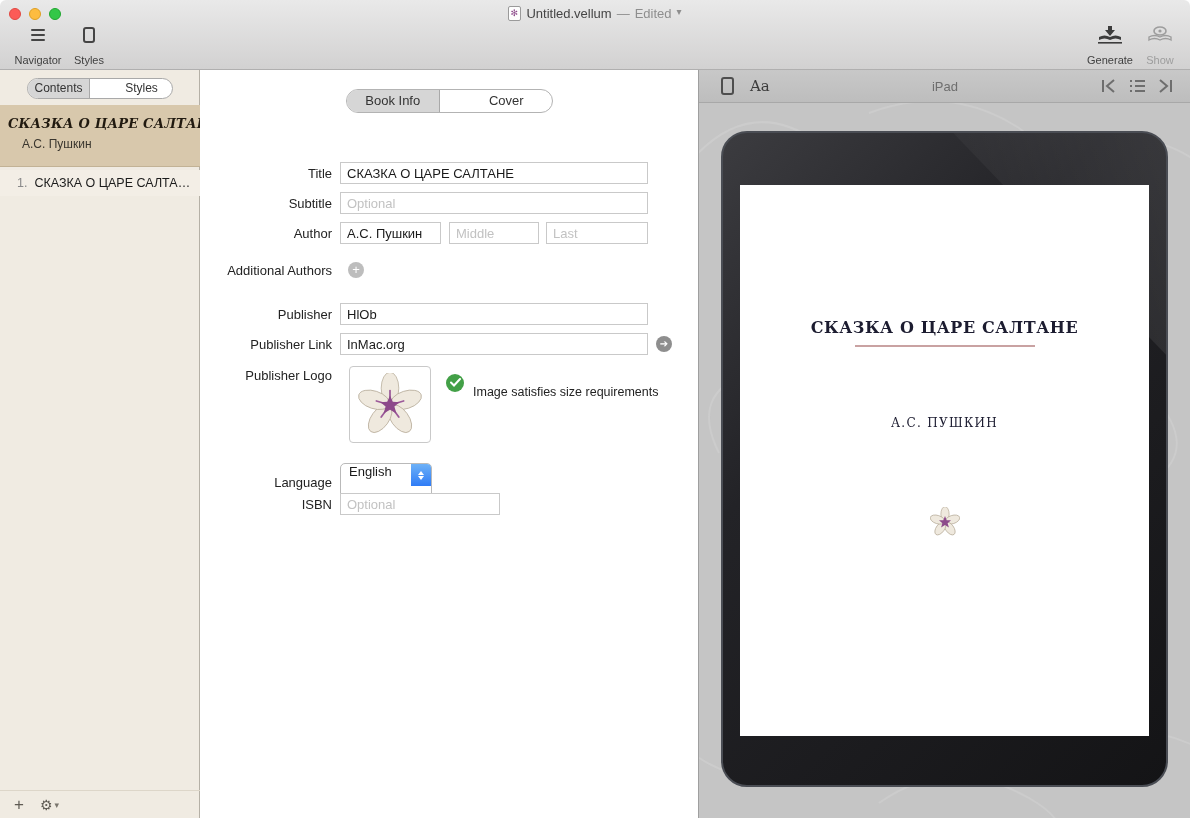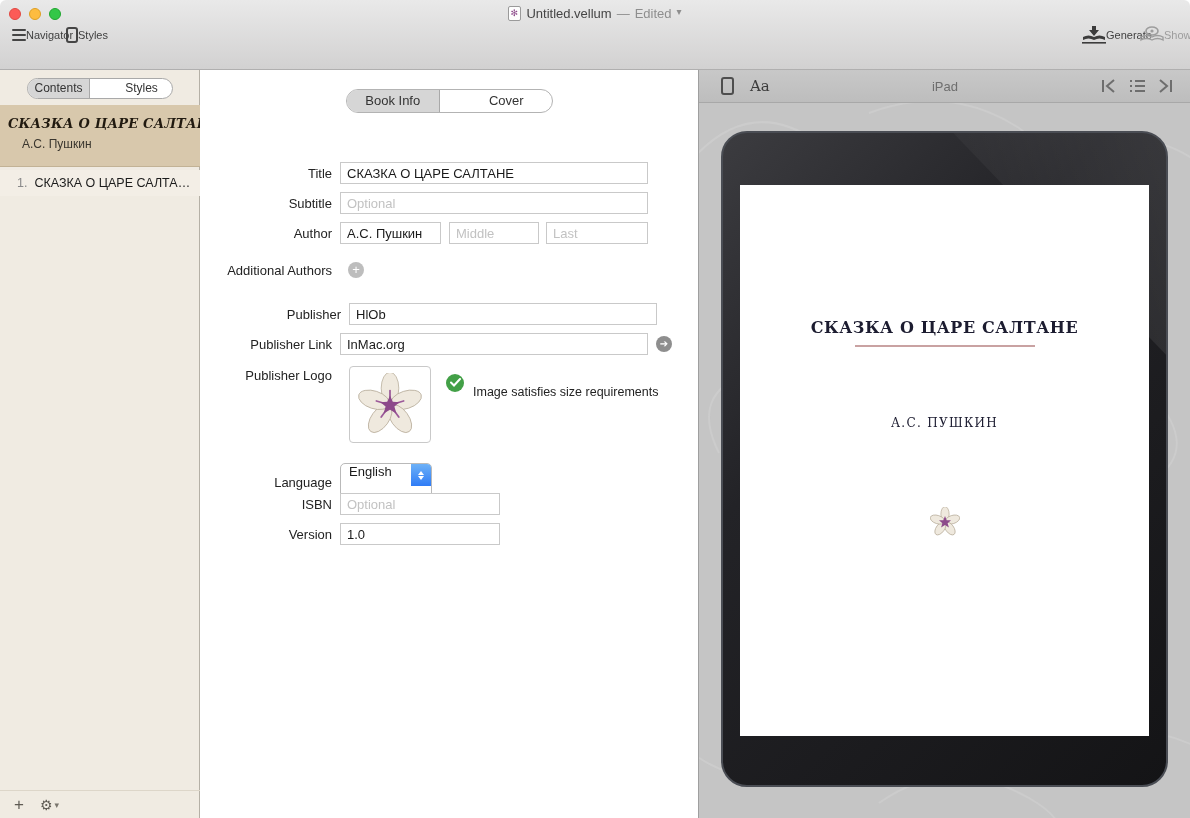--- a/index.html
+++ b/index.html
@@ -14,21 +14,21 @@
   .light.red { background:#fc5b57; border:1px solid #e14942; }
   .light.yellow { background:#fdbc40; border:1px solid #dfa023; }
   .light.green { background:#33c748; border:1px solid #1fa72f; }
 
   .win-title { position:absolute; left:0; right:0; top:6px; height:18px; display:flex; justify-content:center; gap:5px; font-size:13px; color:#454545; }
   .win-title .doc-icon { width:13px; height:15px; background:#fdfdfd; border:1px solid #9a9a9a; border-radius:2px; position:relative; }
   .win-title .doc-icon:after { content:"✻"; position:absolute; left:1px; top:1px; font-size:9px; color:#8d4a8b; }
   .win-title .dim { color:#8e8e8e; }
   .win-title .chev { color:#8e8e8e; font-size:10px; }
 
-  .tb-btn { position:absolute; top:26px; display:flex; flex-direction:row; align-items:center; gap:0; color:#3f3f3f; font-size:11px; cursor:default; }
+  .tb-btn { position:absolute; top:26px; display:flex; flex-direction:column; align-items:center; gap:10px; color:#3f3f3f; font-size:11px; cursor:default; }
   .tb-btn .glyph { height:18px; display:flex; align-items:center; justify-content:center; }
   .tb-btn.disabled { color:#9d9d9d; }
   .hamburger { width:14px; height:12px; display:flex; flex-direction:column; justify-content:space-between; }
   .hamburger span { height:2px; background:#454545; border-radius:1px; }
   .rect-icon { width:12px; height:16px; border:2px solid #454545; border-radius:3px; }
 
   
   .sidebar { position:absolute; left:0; top:70px; width:200px; height:748px; background:#f0ebe2; border-right:1px solid #b5b0a6; }
   .seg { display:flex; border:1px solid #a9a9a9; background:#fff; overflow:hidden; }
   .seg .segment { flex:1; text-align:center; color:#333; }
@@ -202,21 +202,21 @@
       <input class="tinput w-first" value="А.С. Пушкин" style="">
       <input class="tinput w-mid" placeholder="Middle" style="">
       <input class="tinput w-last" placeholder="Last" style="">
     </div>
 
     <div class="frow" style="left:0;top:192px;">
       <div class="flabel">Additional Authors</div>
       <div class="circle-plus">+</div>
     </div>
 
-    <div class="frow" style="left:9px;top:233px;">
+    <div class="frow" style="left:0;top:233px;">
       <div class="flabel">Publisher</div>
       <input class="tinput w-big" value="HlOb" style="">
     </div>
 
     <div class="frow" style="left:0;top:263px;">
       <div class="flabel">Publisher Link</div>
       <input class="tinput w-big" value="InMac.org" style="">
       <div class="arrow-circle"></div>
     </div>
 
@@ -262,24 +262,20 @@
             <div class="tri-dn"></div>
           </div>
       </div>
     </div>
 
     <div class="frow" style="left:0;top:423px;">
       <div class="flabel">ISBN</div>
       <input class="tinput w-short" placeholder="Optional" style="">
     </div>
 
-    <div class="frow" style="left:0;top:453px;">
-      <div class="flabel">Version</div>
-      <input class="tinput w-short" value="1.0" style="">
-    </div>
   </div>
 
   <div class="preview-panel">
     <svg class="swirls" width="492" height="715" viewBox="0 0 492 715">
       <g fill="none" stroke="#d2d2d2" stroke-width="2" opacity="0.55">
         <path d="M-10 60 q60 -70 130 -20 q50 40 -10 60 q-45 14 -50 -25"></path>
         <path d="M170 10 q80 -30 150 15 q60 45 -5 62 q-50 12 -55 -28 q-3 -26 30 -28"></path>
         <path d="M360 70 q70 -60 140 -10"></path>
         <path d="M-20 640 q70 60 150 18 q55 -30 -2 -55 q-44 -18 -52 20"></path>
         <path d="M180 700 q70 -50 150 -5 q60 35 0 55"></path>

